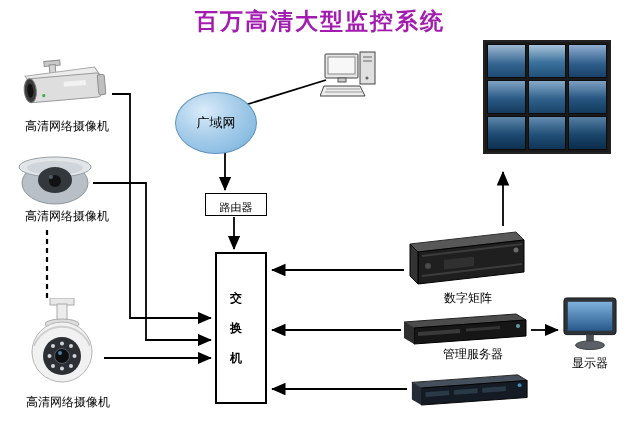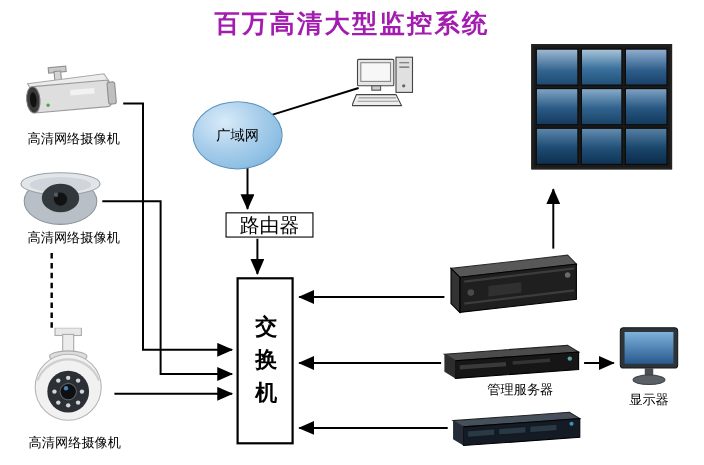--- a/index.html
+++ b/index.html
@@ -27,29 +27,29 @@
   .cam3-label{left:4px;top:395px;width:128px;}
   .cloud{
     left:175px;top:92px;width:80px;height:60px;border-radius:50%;
     background:radial-gradient(ellipse at 35% 30%,#d9ebf9 0%,#a7cdea 45%,#8fc0e4 70%,#6fa8d4 100%);
     border:1px solid #5d92bc;display:flex;align-items:center;justify-content:center;
     font-size:13px;
   }
   .client-icon{left:320px;top:50px;width:60px;height:56px;}
   .client-label{left:285px;top:108px;width:135px;}
   .router{
-    left:205px;top:193px;width:80px;height:23px;background:#fff;border:1px solid #000;
-    display:flex;align-items:center;justify-content:center;font-size:18px;box-sizing:border-box;
+    left:205px;top:193px;width:62px;height:23px;background:#fff;border:1px solid #000;
+    display:flex;align-items:flex-end;justify-content:center;font-size:11px;box-sizing:border-box;
   }
   .switch{
     left:215px;top:252px;width:52px;height:152px;background:#fff;border:2px solid #000;
     box-sizing:border-box;display:flex;align-items:center;justify-content:center;
   }
-  .switch span{display:block;width:22px;font-size:20px;font-weight:bold;line-height:30px;
-    text-align:right;word-break:break-all;}
+  .switch span{display:block;width:22px;font-size:12px;font-weight:bold;line-height:30px;
+    text-align:left;word-break:break-all;}
   .tvwall{
     left:483px;top:40px;width:128px;height:114px;background:#1a1a1a;border:2px solid #222;
     box-sizing:border-box;display:grid;grid-template-columns:repeat(3,1fr);
     grid-template-rows:repeat(3,1fr);gap:2px;padding:2px;
   }
   .tvwall .cell{border:1px solid #0c0c0c;}
   .tvwall .cell:nth-child(1){background:linear-gradient(180deg,#9db8d2,#33648f 60%,#1d4a72);}
   .tvwall .cell:nth-child(2){background:linear-gradient(180deg,#a8c4da,#3a719c 55%,#215179);}
   .tvwall .cell:nth-child(3){background:linear-gradient(180deg,#90add0,#2d5d8a 60%,#1a4168);}
   .tvwall .cell:nth-child(4){background:linear-gradient(180deg,#7fa3c4,#2a5a85 55%,#143a5e);}
@@ -194,20 +194,21 @@
       <polygon points="6,18 112,6 120,14 14,26" fill="#585858" stroke="#2e2e2e"></polygon>
       <polygon points="14,26 120,14 120,46 14,58" fill="#1f1f1f" stroke="#000000"></polygon>
       <polygon points="6,18 14,26 14,58 6,50" fill="#333333" stroke="#000000"></polygon>
       <line x1="18" y1="30" x2="118" y2="18" stroke="#3c3c3c" stroke-width="2"></line>
       <line x1="18" y1="50" x2="118" y2="38" stroke="#3c3c3c" stroke-width="2"></line>
       <polygon points="40,34 70,30.5 70,40 40,43.5" fill="#303030"></polygon>
       <circle cx="24" cy="40" r="3" fill="#4a4a4a"></circle>
       <circle cx="112" cy="24" r="2.5" fill="#6a6a6a"></circle>
     </svg>
   </div>
+  <div class="lbl matrix-label">数字矩阵</div>
 
   <div class="node server-icon">
     <svg viewBox="0 0 130 36">
       <polygon points="4,12 116,4 126,10 14,18" fill="#4c4c4c" stroke="#222222"></polygon>
       <polygon points="14,18 126,10 126,26 14,34" fill="#161616" stroke="#000000"></polygon>
       <polygon points="4,12 14,18 14,34 4,28" fill="#2d2d2d"></polygon>
       <line x1="18" y1="24" x2="60" y2="21" stroke="#3a3a3a" stroke-width="4"></line>
       <line x1="66" y1="20" x2="100" y2="17.5" stroke="#333333" stroke-width="3"></line>
       <circle cx="118" cy="16" r="2" fill="#5f9ea0"></circle>
     </svg>

